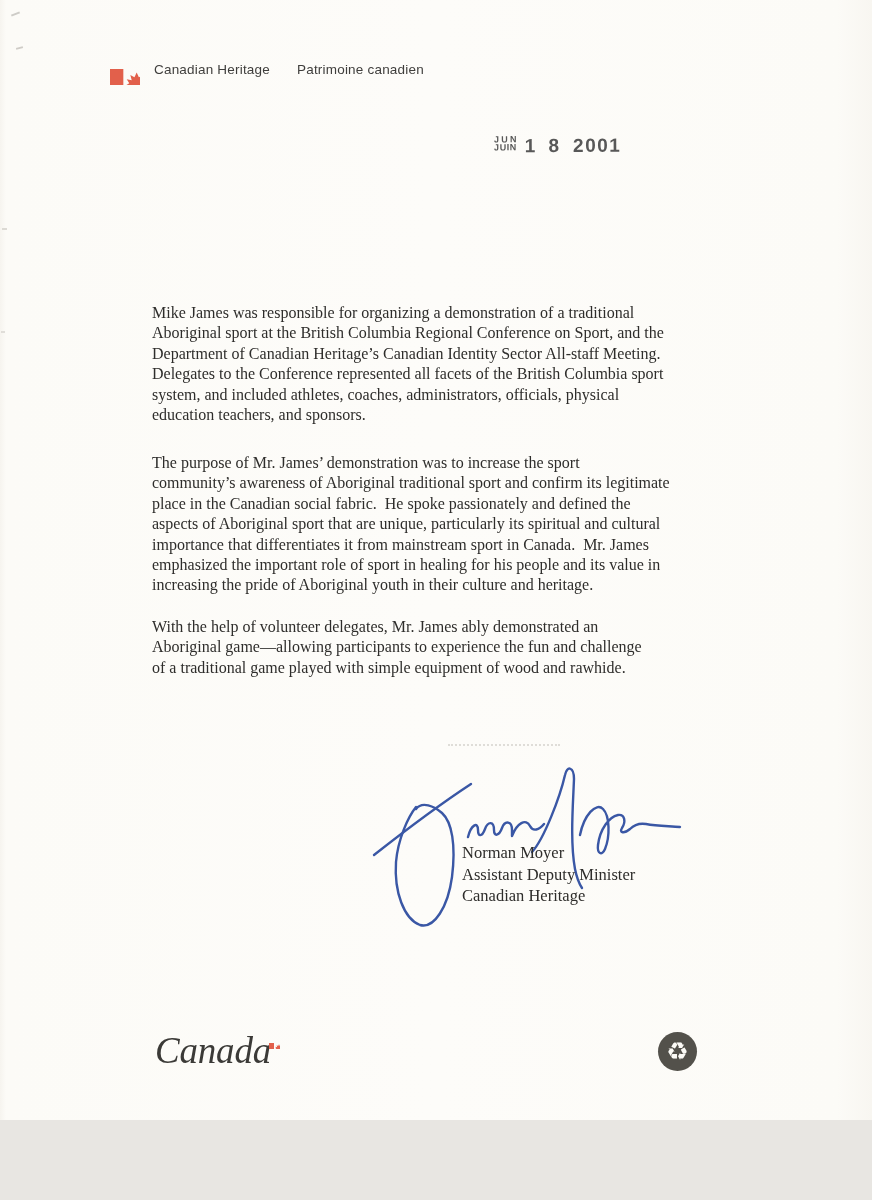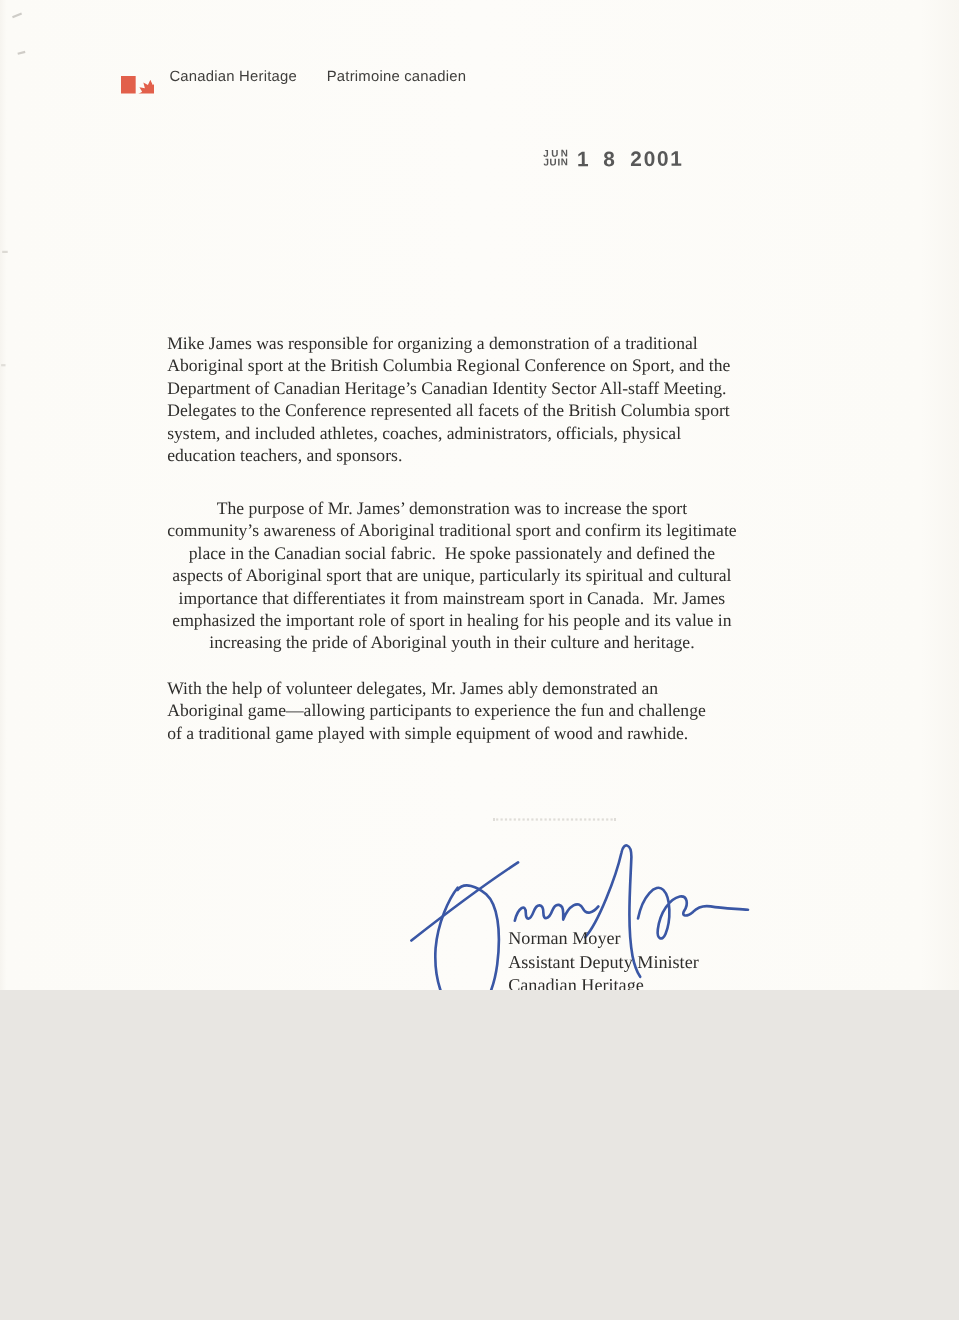--- a/index.html
+++ b/index.html
@@ -4,21 +4,21 @@
 <style>
   :root{
     --flag-red:#e2604b;
     --body-text:#2e2d2b;
     --stamp-gray:#424242;
     --ink-color:#3a57a5;
   }
   html,body{margin:0;padding:0;background:#e8e6e2;}
   .page{
     position:relative;
-    width:872px;height:900px;
+    width:872px;height:1120px;
     margin:0 auto;
     background:linear-gradient(90deg,#f6f4ef 0,#fcfbf7 6px,#fdfcf9 50%,#fcfbf7 96%,#f8f6f1 100%);
     overflow:hidden;
     font-family:"Liberation Serif", serif;
     color:var(--body-text);
   }
   svg.defs{position:absolute;width:0;height:0;}
   
   .flag-lg{position:absolute;left:80px;top:53px;width:60px;height:32px;}
   .flag-lg use, .flag-sm use{fill:var(--flag-red);}
@@ -45,33 +45,33 @@
   
   .salutation{
     position:absolute;left:152px;top:243px;
     font-size:19px;font-weight:700;letter-spacing:.8px;color:#343330;
   }
   .para{
     position:absolute;left:152px;margin:0;
     font-size:16px;line-height:20.4px;white-space:pre;
     color:var(--body-text);
   }
-  .p1{top:303px;} .p2{top:453px;text-align:center;} .p3{top:617px;} .p4{top:698px;}
+  .p1{top:303px;} .p2{top:453px;} .p3{top:617px;} .p4{top:698px;}
   
   .dotted-artifact{
     position:absolute;left:448px;top:744px;width:112px;height:0;
     border-top:2px dotted #ccc9c3;opacity:.6;
   }
   .signature-svg{position:absolute;left:372px;top:757px;width:330px;height:180px;}
   .signature-svg path{fill:none;stroke:var(--ink-color);stroke-width:2.4;stroke-linecap:round;stroke-linejoin:round;}
   .sig-block{position:absolute;left:462px;top:842px;font-size:16.5px;line-height:21.6px;color:#2e2d2b;}
   
   .wordmark{
     position:absolute;left:155px;top:1031px;
-    font-size:37px;line-height:40px;color:#3b3a37;letter-spacing:-.2px;
+    font-size:37px;line-height:40px;color:#3b3a37;letter-spacing:-.2px;font-style:italic;
   }
   .flag-sm{position:absolute;left:103px;top:6px;width:22px;height:12px;}
   .recycle{
     position:absolute;left:658px;top:1032px;width:39px;height:39px;
     background:#53514b;border-radius:50%;
     display:flex;align-items:center;justify-content:center;
   }
   .recycle span{
     font-family:"DejaVu Sans", sans-serif;
     color:#fbfaf6;font-size:25px;line-height:1;

